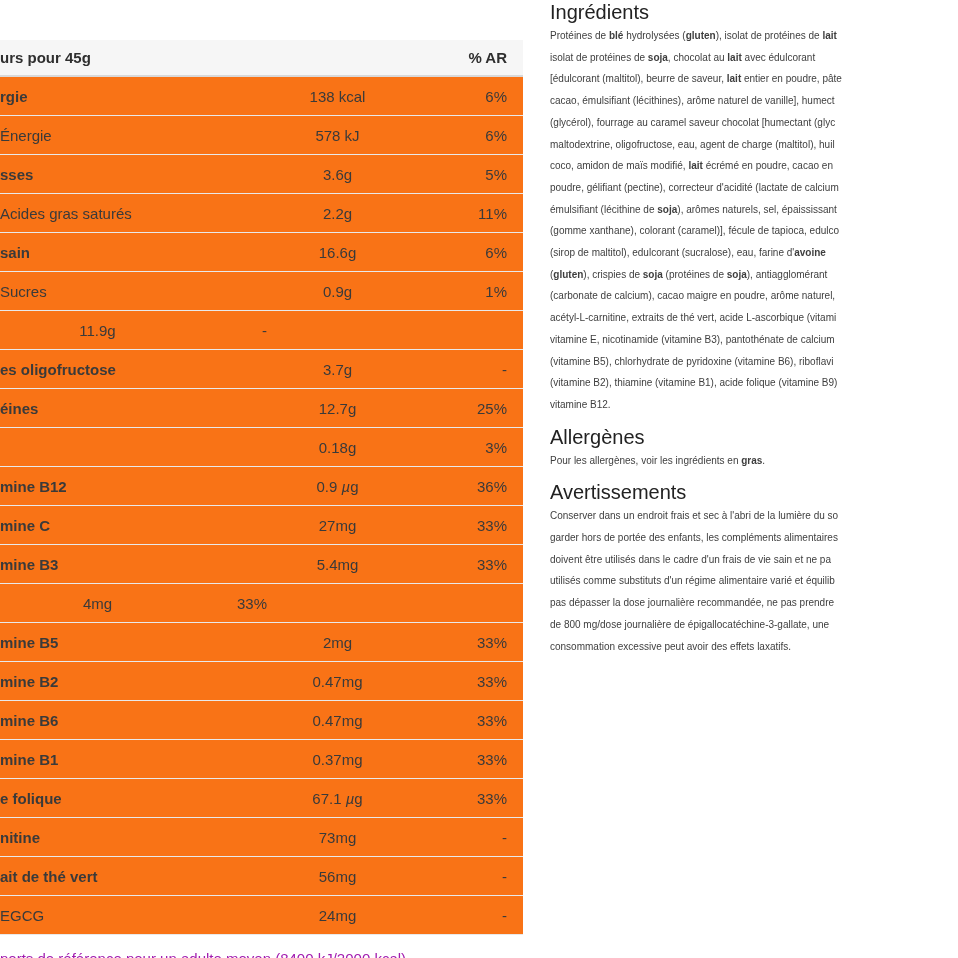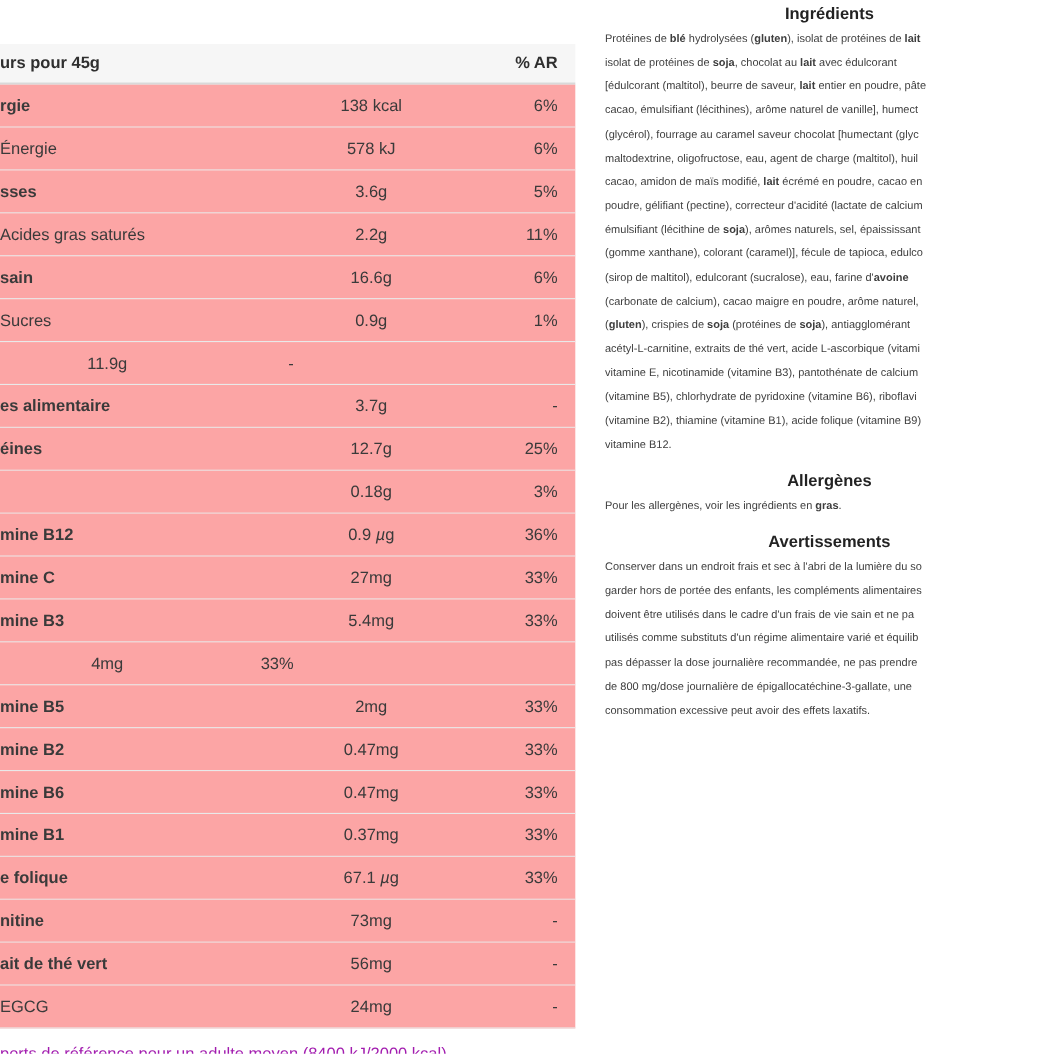--- a/index.html
+++ b/index.html
@@ -24,36 +24,36 @@
   .n-header{
     height:37px;background:var(--header-bg);
     border-bottom:2px solid var(--header-border);
     display:flex;align-items:center;
     font-size:15px;font-weight:700;color:#2f2f2f;
   }
   .n-row{
     height:39px;border-bottom:1px solid var(--row-border);
     display:flex;align-items:center;
     font-size:15px;color:var(--text);
-    background:#fca5a5;
+    background:#f97316;
   }
   .n-label{flex:1 1 auto;overflow:hidden;white-space:nowrap;}
   .n-value{width:195px;flex:0 0 195px;text-align:center;white-space:nowrap;}
   .n-ar{width:88px;flex:0 0 88px;text-align:right;padding-right:16px;white-space:nowrap;}
   .mu{font-style:italic;}
   .footnote{
     margin-top:15px;font-size:15px;color:#a21caf;white-space:nowrap;
   }
   
   .info{
     position:absolute;left:550px;top:3px;width:408px;overflow:hidden;
   }
   .info h3{
-    font-size:15px;font-weight:700;color:var(--heading);
-    margin:0 0 3px 0;line-height:19px;text-align:center;
+    font-size:20px;font-weight:400;color:var(--heading);
+    margin:0 0 3px 0;line-height:19px;
   }
   .para{margin:0 0 12px 0;}
   .line{
     white-space:nowrap;font-size:10px;line-height:21.7px;
     color:var(--body-text);
   }
 </style>
 </head>
 <body>
 
@@ -94,21 +94,21 @@
         <div class="n-row">
           <span class="n-label">Sucres</span>
           <span class="n-value">0.9g</span>
           <span class="n-ar">1%</span>
         </div>
         <div class="n-row">
           <span class="n-value">11.9g</span>
           <span class="n-ar">-</span>
         </div>
         <div class="n-row">
-          <span class="n-label bold">es alimentaire</span>
+          <span class="n-label bold">es oligofructose</span>
           <span class="n-value">3.7g</span>
           <span class="n-ar">-</span>
         </div>
         <div class="n-row">
           <span class="n-label bold">éines</span>
           <span class="n-value">12.7g</span>
           <span class="n-ar">25%</span>
         </div>
         <div class="n-row">
           <span class="n-label bold"></span>
@@ -180,27 +180,27 @@
 
   <div class="info">
     <h3>Ingrédients</h3>
     <div class="para">
         <div class="line"><span>Protéines de </span><span class="bold">blé</span><span> hydrolysées (</span><span class="bold">gluten</span><span>), isolat de protéines de </span><span class="bold">lait</span></div>
         <div class="line"><span>isolat de protéines de </span><span class="bold">soja</span><span>, chocolat au </span><span class="bold">lait</span><span> avec édulcorant</span></div>
         <div class="line"><span>[édulcorant (maltitol), beurre de saveur, </span><span class="bold">lait</span><span> entier en poudre, pâte</span></div>
         <div class="line"><span>cacao, émulsifiant (lécithines), arôme naturel de vanille], humect</span></div>
         <div class="line"><span>(glycérol), fourrage au caramel saveur chocolat [humectant (glyc</span></div>
         <div class="line"><span>maltodextrine, oligofructose, eau, agent de charge (maltitol), huil</span></div>
-        <div class="line"><span>cacao, amidon de maïs modifié, </span><span class="bold">lait</span><span> écrémé en poudre, cacao en</span></div>
+        <div class="line"><span>coco, amidon de maïs modifié, </span><span class="bold">lait</span><span> écrémé en poudre, cacao en</span></div>
         <div class="line"><span>poudre, gélifiant (pectine), correcteur d'acidité (lactate de calcium</span></div>
         <div class="line"><span>émulsifiant (lécithine de </span><span class="bold">soja</span><span>), arômes naturels, sel, épaississant</span></div>
         <div class="line"><span>(gomme xanthane), colorant (caramel)], fécule de tapioca, edulco</span></div>
         <div class="line"><span>(sirop de maltitol), edulcorant (sucralose), eau, farine d'</span><span class="bold">avoine</span></div>
+        <div class="line"><span>(</span><span class="bold">gluten</span><span>), crispies de </span><span class="bold">soja</span><span> (protéines de </span><span class="bold">soja</span><span>), antiagglomérant</span></div>
         <div class="line"><span>(carbonate de calcium), cacao maigre en poudre, arôme naturel,</span></div>
-        <div class="line"><span>(</span><span class="bold">gluten</span><span>), crispies de </span><span class="bold">soja</span><span> (protéines de </span><span class="bold">soja</span><span>), antiagglomérant</span></div>
         <div class="line"><span>acétyl-L-carnitine, extraits de thé vert, acide L-ascorbique (vitami</span></div>
         <div class="line"><span>vitamine E, nicotinamide (vitamine B3), pantothénate de calcium</span></div>
         <div class="line"><span>(vitamine B5), chlorhydrate de pyridoxine (vitamine B6), riboflavi</span></div>
         <div class="line"><span>(vitamine B2), thiamine (vitamine B1), acide folique (vitamine B9)</span></div>
         <div class="line"><span>vitamine B12.</span></div>
       </div>
 
     <h3>Allergènes</h3>
     <div class="para">
         <div class="line"><span>Pour les allergènes, voir les ingrédients en </span><span class="bold">gras</span><span>.</span></div>

